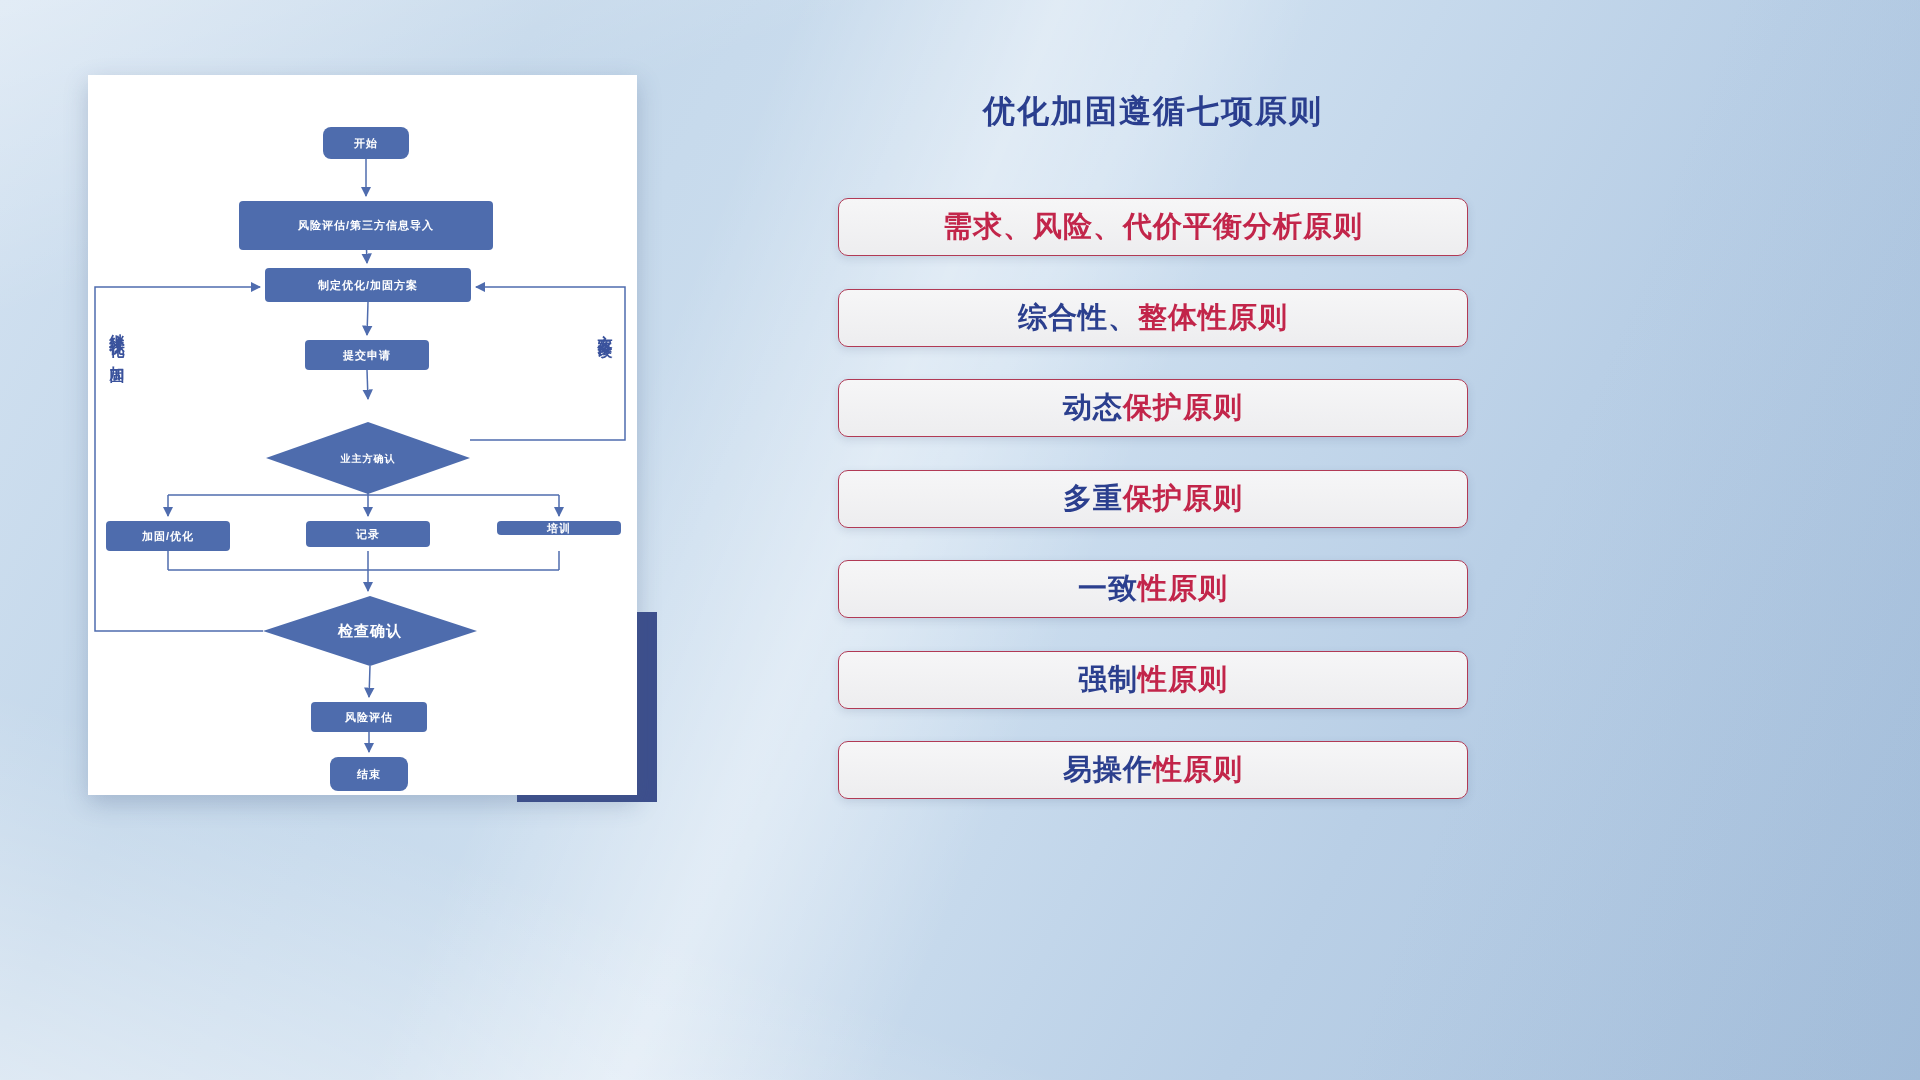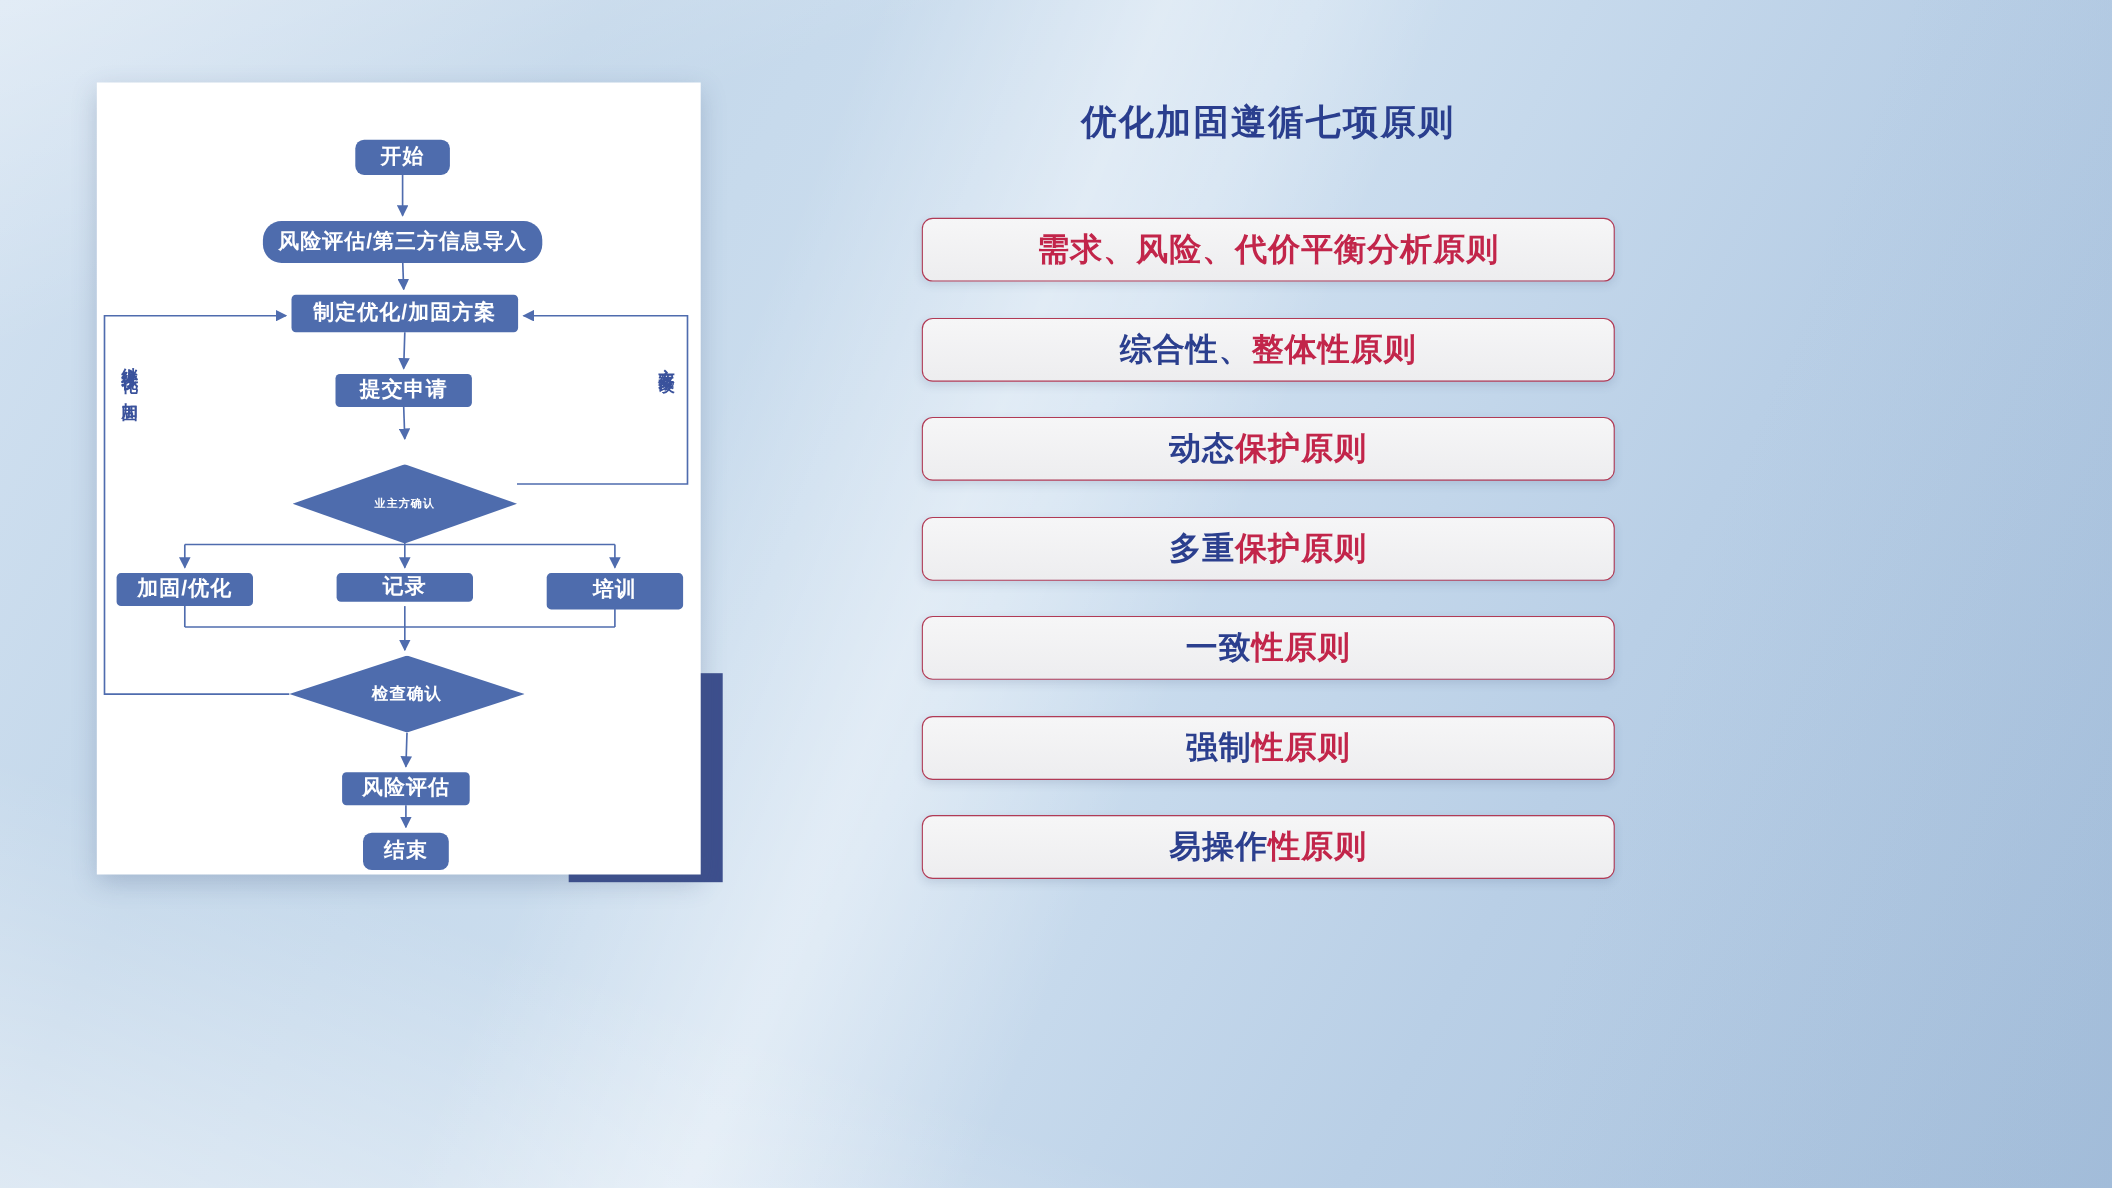--- a/index.html
+++ b/index.html
@@ -32,36 +32,36 @@
   .card {
     position:absolute; left:88px; top:75px; width:549px; height:720px;
     background:#ffffff;
     box-shadow:0 8px 22px rgba(70,90,130,.28);
   }
   .flow-svg { position:absolute; left:0; top:0; width:549px; height:720px; }
 
   .fnode {
     position:absolute; background:#4e6cad; color:#ffffff;
     display:flex; align-items:center; justify-content:center;
-    font-size:19px; font-weight:700; letter-spacing:1px;
+    font-size:11px; font-weight:700; letter-spacing:1px;
     border-radius:4px; text-align:center; line-height:1.1;
   }
   .fnode.pill { border-radius:8px; }
   .fnode.diamond {
     clip-path:polygon(50% 0, 100% 50%, 50% 100%, 0 50%);
     border-radius:0;
   }
   .n-start    { left:235px; top:52px;  width:86px;  height:32px; }
-  .n-risk     { left:151px; top:126px; width:254px; height:38px;border-radius:17px; }
+  .n-risk     { left:151px; top:126px; width:254px; height:49px; }
   .n-plan     { left:177px; top:193px; width:206px; height:34px; }
   .n-submit   { left:217px; top:265px; width:124px; height:30px; }
   .n-owner    { left:178px; top:347px; width:204px; height:72px; font-size:10px; }
   .n-reinf    { left:18px;  top:446px; width:124px; height:30px; }
   .n-record   { left:218px; top:446px; width:124px; height:26px; }
-  .n-train    { left:409px; top:446px; width:124px; height:33px; }
+  .n-train    { left:409px; top:446px; width:124px; height:14px; }
   .n-check    { left:175px; top:521px; width:214px; height:70px; font-size:15px; }
   .n-report   { left:223px; top:627px; width:116px; height:30px; }
   .n-end      { left:242px; top:682px; width:78px;  height:34px; }
 
   .edge-label {
     position:absolute; color:#3a529c; font-size:15px; font-weight:700;
     writing-mode:vertical-rl; text-orientation:upright; letter-spacing:3px;
     line-height:1;
   }
   .el-continue { left:22px;  top:247px; height:200px; }

